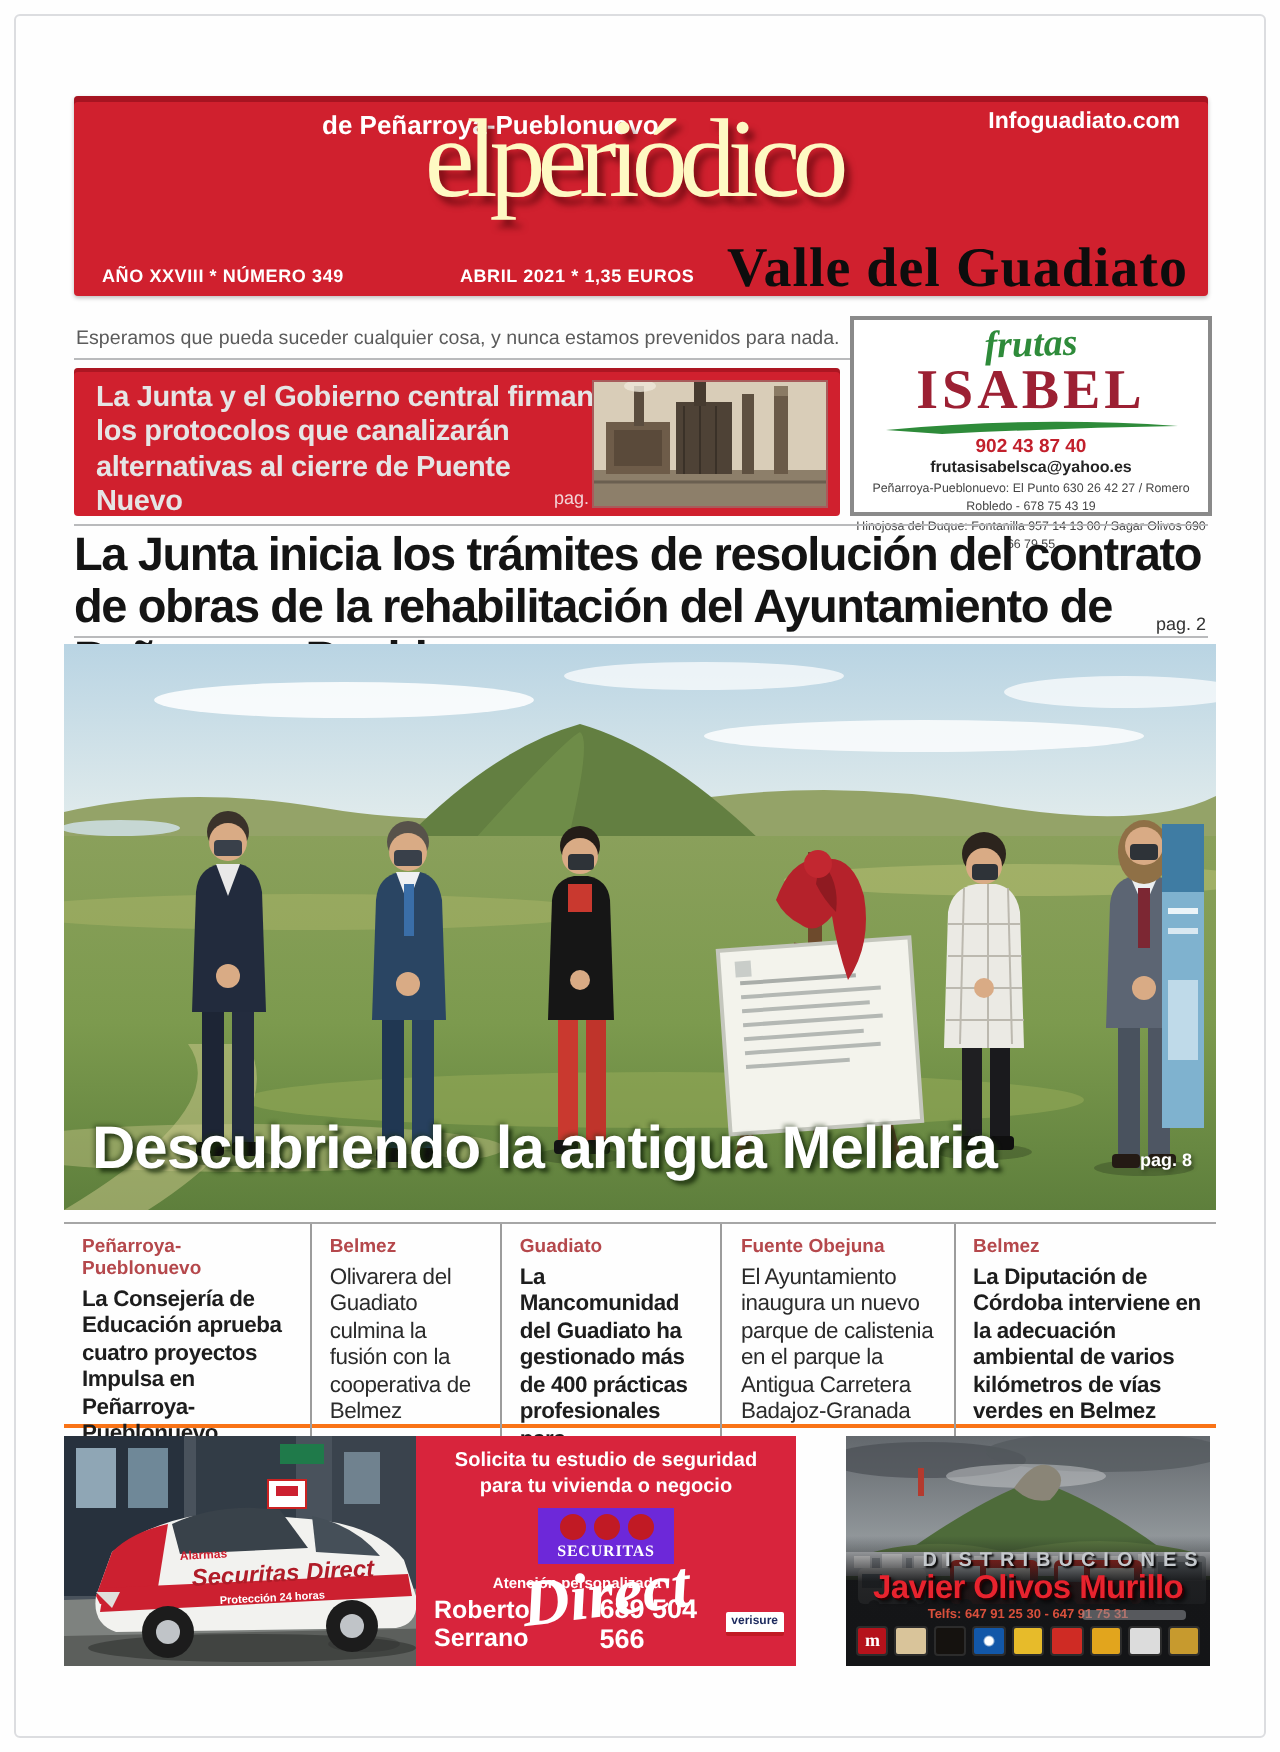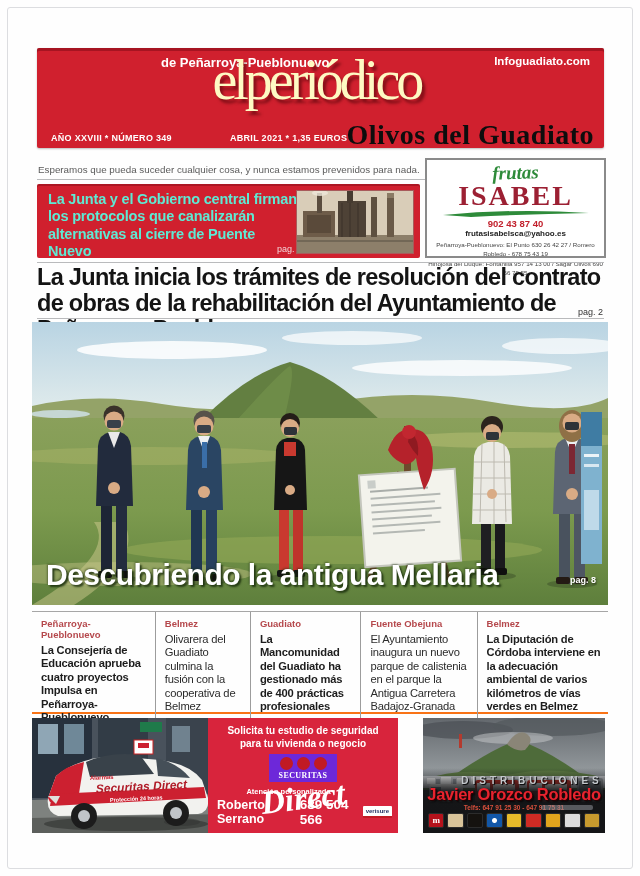--- a/index.html
+++ b/index.html
@@ -21,21 +21,21 @@
 
   
   .quote-row{position:absolute;left:38px;top:164px;width:566px;font-size:9.8px;color:#5b5b5b;}
   .quote-author{font-weight:bold;color:#303030;margin-left:14px;}
   .rule{position:absolute;left:37px;width:567px;height:1px;background:#b9babc;}
   .rule1{top:179px;} .rule2{top:262px;} .rule3{top:318px;}
 
   
   .lead-box{position:absolute;left:37px;top:184px;width:383px;height:74px;background:#d0202e;border-radius:2px;
             box-shadow:inset 0 2px 0 rgba(90,0,8,.3);}
-  .lead-head{position:absolute;left:11px;top:7px;width:252px;color:#5eead4;font-weight:bold;font-size:14.5px;line-height:1.2;letter-spacing:-.2px;}
+  .lead-head{position:absolute;left:11px;top:7px;width:252px;color:#e5e5e5;font-weight:bold;font-size:14.5px;line-height:1.2;letter-spacing:-.2px;}
   .lead-page{position:absolute;left:205px;bottom:4px;width:60px;text-align:right;color:#f3d3d6;font-size:9px;}
   .lead-img{position:absolute;right:6px;top:6px;width:116px;height:62px;border:1px solid #a85b5b;}
 
   
   .isabel{position:absolute;left:425px;top:158px;width:181px;height:100px;background:#fff;border:2px solid #8a8a8a;
           box-sizing:border-box;text-align:center;}
   .isabel-frutas{font-family:"Liberation Serif",serif;font-style:italic;font-weight:bold;color:#2e8b3a;
                  font-size:19px;margin-top:3px;transform:rotate(-2deg);line-height:1;}
   .isabel-name{font-family:"Liberation Serif",serif;font-weight:bold;color:#9c2033;font-size:28px;letter-spacing:2px;line-height:1;}
   .isabel-swoosh{display:block;margin:0 auto;}
@@ -103,21 +103,21 @@
 </head>
 <body>
 
 <div class="page">
   <div class="page-frame"></div>
 
   <div class="masthead">
     <div class="mast-tagline">de Peñarroya-Pueblonuevo</div>
     <div class="mast-site">Infoguadiato.com</div>
     <div class="mast-title">elperiódico</div>
-    <div class="mast-edition">Olivos del Guadiato</div>
+    <div class="mast-edition">Valle del Guadiato</div>
     <div class="mast-issue">
       <span>AÑO XXVIII  *  NÚMERO 349</span>
       <span>ABRIL 2021   *   1,35  EUROS</span>
     </div>
   </div>
 
   <div class="quote-row">
     <span>Esperamos que pueda suceder cualquier cosa, y nunca estamos prevenidos para nada.</span>
     <span class="quote-author">Sophie Soynonov</span>
   </div>
@@ -453,21 +453,21 @@
         <circle cx="14" cy="85" r="3" fill="#222"></circle>
           <circle cx="33" cy="85" r="3" fill="#222"></circle>
         <circle cx="60" cy="85" r="3.5" fill="#1a1a1a"></circle>
           <circle cx="88" cy="85" r="3.5" fill="#1a1a1a"></circle>
         <circle cx="112" cy="85" r="3.5" fill="#1a1a1a"></circle>
           <circle cx="140" cy="85" r="3.5" fill="#1a1a1a"></circle>
       </g>
       <rect x="0" y="50" width="182" height="65" fill="url(#dark)"></rect>
     </svg>
     <div class="dist-kicker">DISTRIBUCIONES</div>
-    <div class="dist-name">Javier Orozco Robledo</div>
+    <div class="dist-name">Javier Olivos Murillo</div>
     <div class="dist-phones">Telfs:  647 91 25 30  -  647 91 75 31</div>
     <div class="dist-blur"></div>
     <div class="dist-chips">
       <span class="chip c1">m</span>
       <span class="chip c2"></span>
       <span class="chip c3"></span>
       <span class="chip c4"></span>
       <span class="chip c5"></span>
       <span class="chip c6"></span>
       <span class="chip c7"></span>

